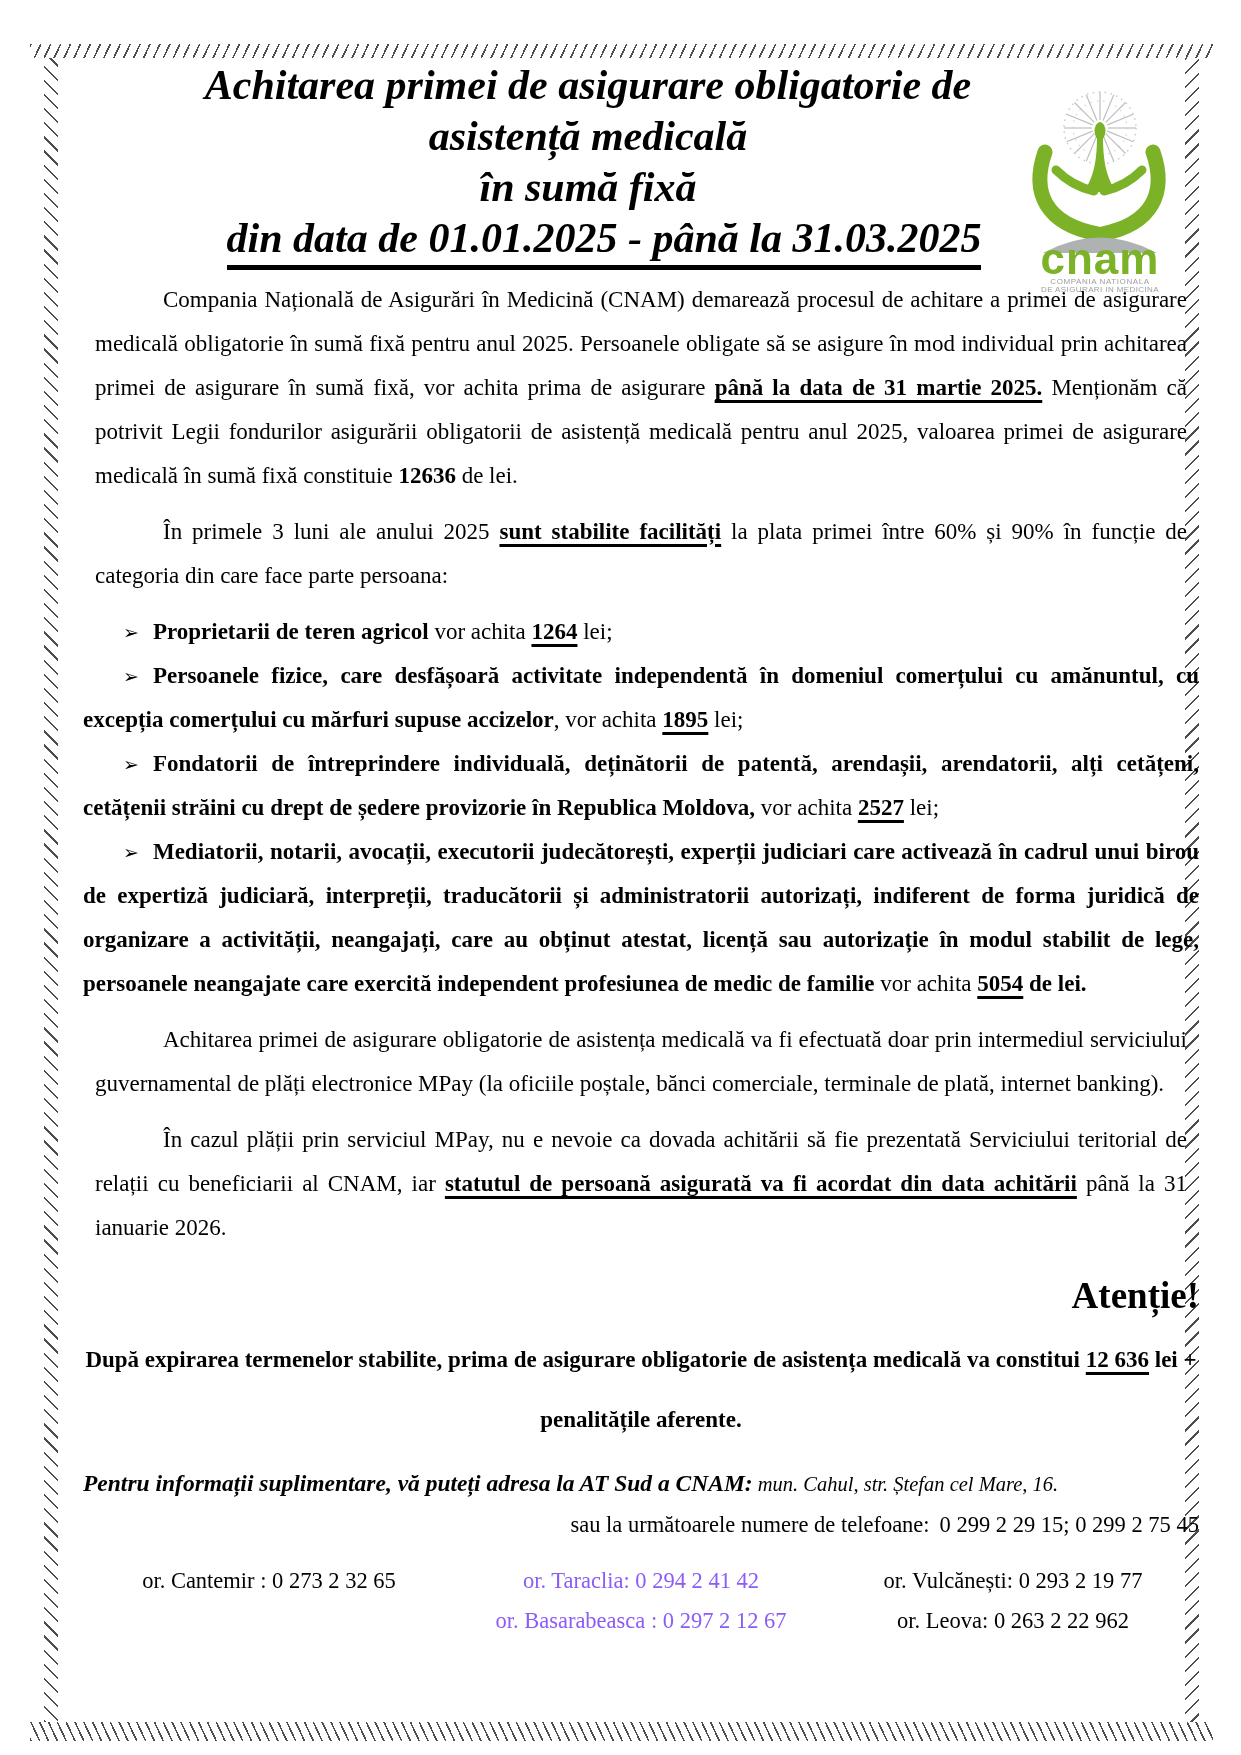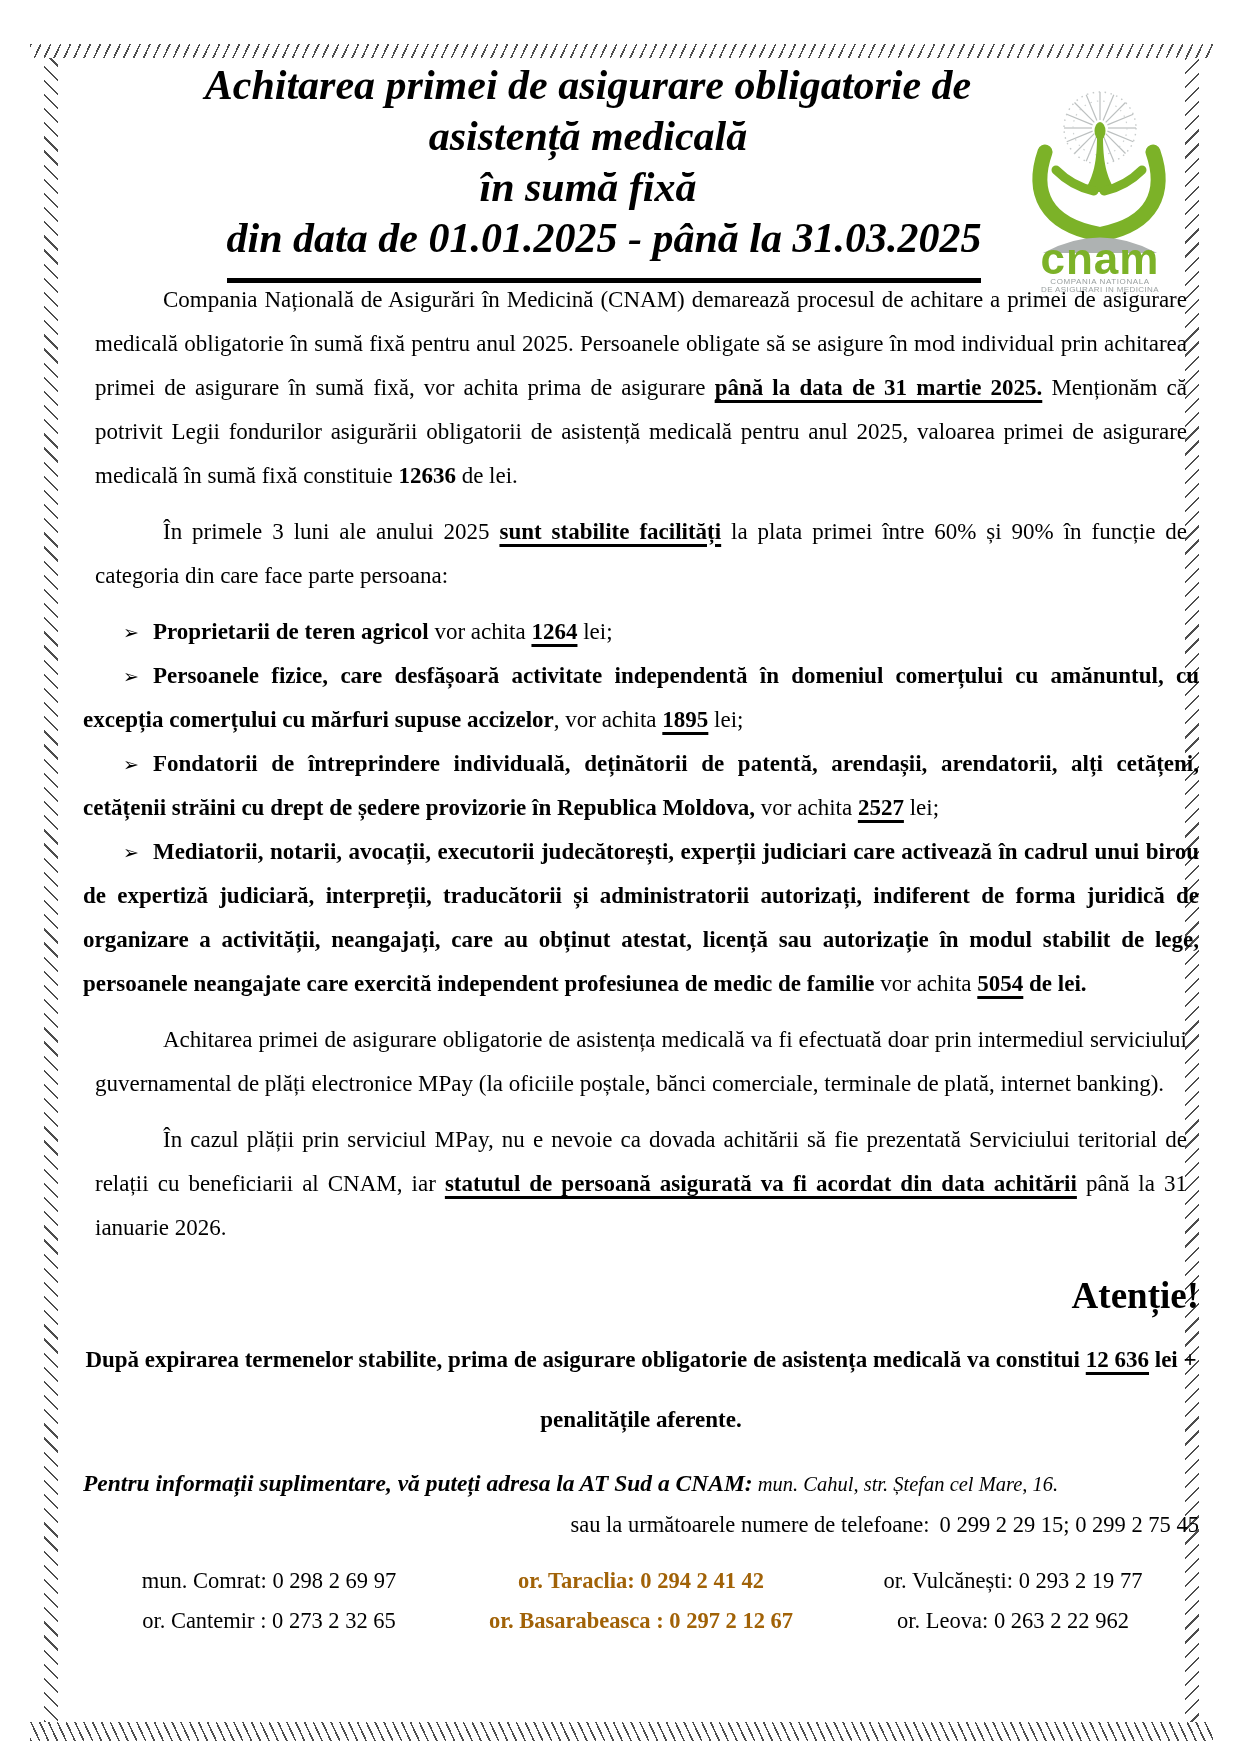--- a/index.html
+++ b/index.html
@@ -27,21 +27,21 @@
     background:repeating-linear-gradient(135deg, #4d4d4d 0 1.6px, transparent 1.6px 10px);
   }
 
   .content { position:absolute; left:83px; top:60px; width:1116px; }
 
   .title {
     font-style:italic; font-weight:bold;
     font-size:42px; line-height:51px; text-align:center;
     width:1010px;
   }
-  .title-underline { border-bottom:5px solid #000; padding-bottom:17px;margin-left:32px; }
+  .title-underline { border-bottom:5px solid #000; padding-bottom:4px;margin-left:32px; }
 
   .logo { position:absolute; top:76px; right:58px; width:168px; height:218px; }
 
   .doc { font-size:23px; line-height:44px; text-align:justify; margin-top:14px; }
   .para { text-indent:68px; margin:12px; }
   .bullet { text-indent:40px; margin:0; }
   .bullet-marker { font-family:"DejaVu Sans", sans-serif; font-size:19px; padding-right:14px; }
   b, .bold { font-weight:bold; }
   .bu {
     font-weight:bold; text-decoration:underline;
@@ -52,21 +52,21 @@
   .attn-para { text-align:center; font-weight:bold; font-size:23px; line-height:60px; margin-top:10px; }
 
   .info-line { font-style:italic; font-size:23.5px; line-height:42px; margin-top:12px; text-align:justify; }
   .info-tail { font-size:20.5px; }
 
   .phones-intro { text-align:right; font-size:22.5px; line-height:40px; }
   .phones-numbers { margin-left:10px; }
 
   .contacts { display:flex; margin-top:16px; }
   .contact-col { flex:1; text-align:center; font-size:22.5px; line-height:40px; }
-  .muted { color:#a16207;font-weight:bold; }
+  .muted { color:#8b5cf6; }
 </style>
 </head>
 <body>
 
 <div class="page">
 
   <div class="frame-strip frame-top"></div>
   <div class="frame-strip frame-bottom"></div>
   <div class="frame-strip frame-left"></div>
   <div class="frame-strip frame-right"></div>
@@ -140,21 +140,20 @@
     <div class="attn-head">Atenție!</div>
 
     <div class="attn-para"><span>După expirarea termenelor stabilite, prima de asigurare obligatorie de asistența medicală va constitui </span><span class="bu">12 636</span><span> lei + penalitățile aferente.</span></div>
 
     <div class="info-line"><b>Pentru informații suplimentare, vă puteți adresa la AT Sud a CNAM:</b><span class="info-tail"> mun. Cahul, str. Ștefan cel Mare, 16.</span></div>
 
     <div class="phones-intro"><span>sau la următoarele numere de telefoane:</span><span class="phones-numbers">0 299 2 29 15; 0 299 2 75 45</span></div>
 
     <div class="contacts">
       <div class="contact-col">
-        <div>mun. Comrat: 0 298 2 69 97</div>
         <div>or. Cantemir : 0 273 2 32 65</div>
       </div>
       <div class="contact-col">
         <div class="muted">or. Taraclia: 0 294 2 41 42</div>
         <div class="muted">or. Basarabeasca : 0 297 2 12 67</div>
       </div>
       <div class="contact-col">
         <div>or. Vulcănești: 0 293 2 19 77</div>
         <div>or. Leova: 0 263 2 22 962</div>
       </div>

